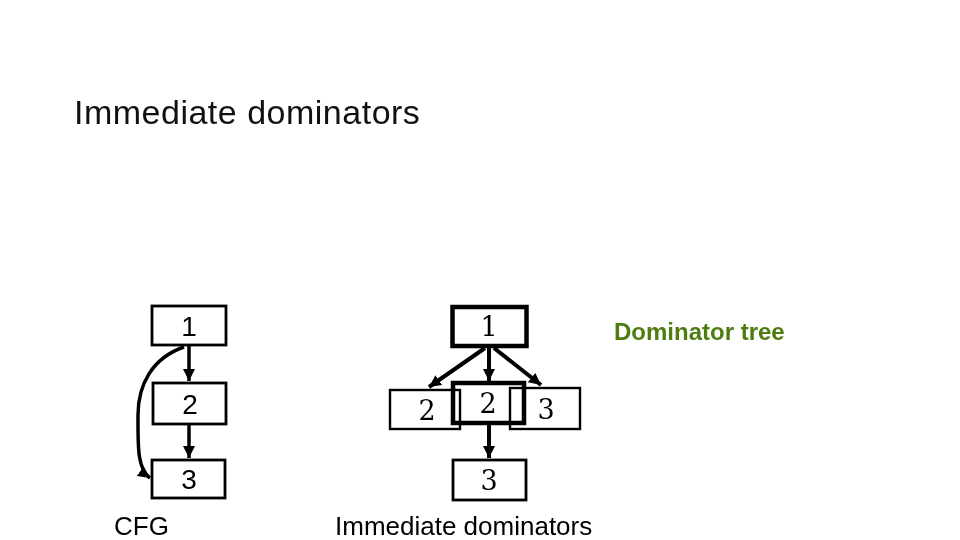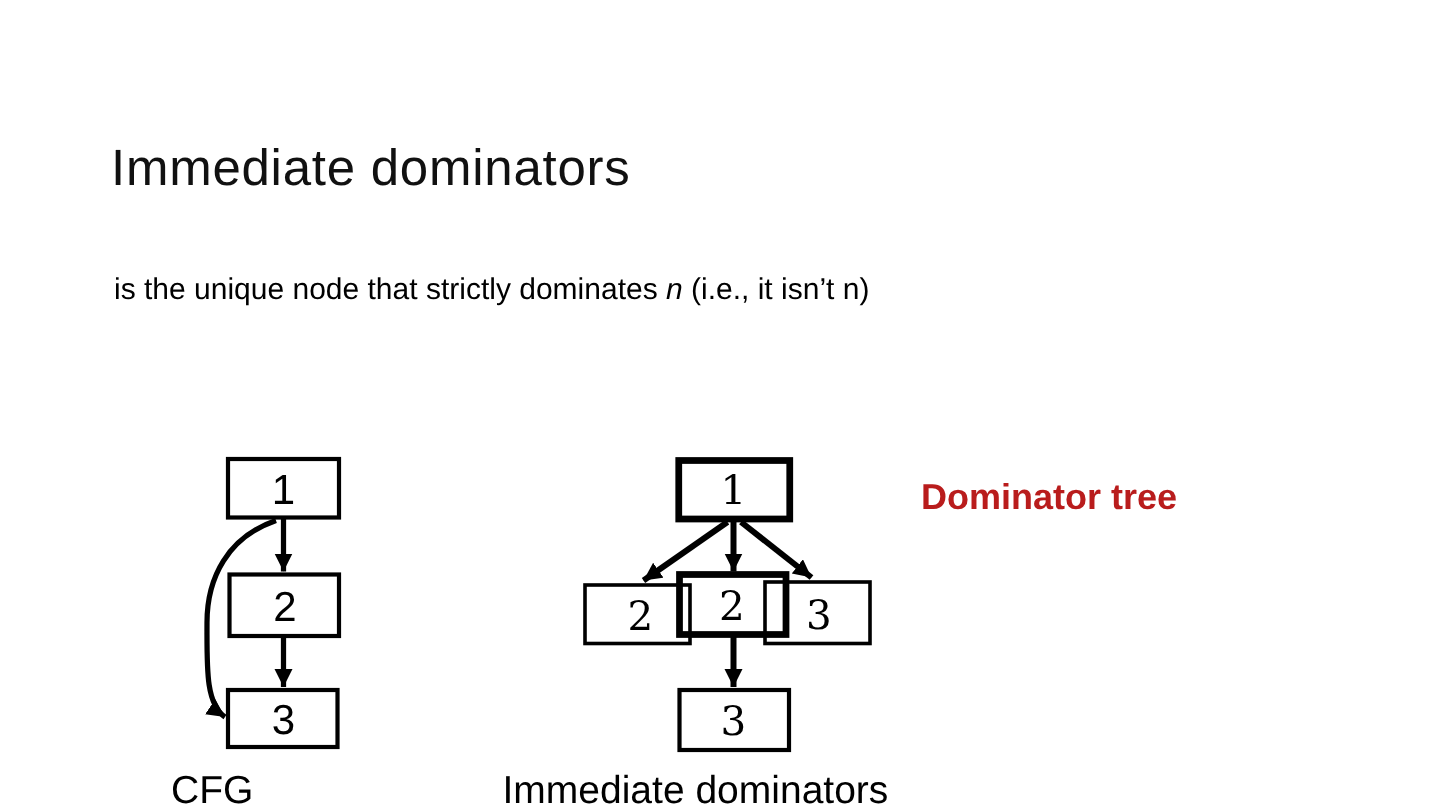--- a/index.html
+++ b/index.html
@@ -46,41 +46,40 @@
     text-align: left;
   }
   .cfg-caption  { left: 114px; top: 474px; width: 150px; }
   .idom-caption { left: 335px; top: 474px; width: 300px; }
   .domtree-label {
     position: absolute;
     left: 614px;
     top: 281px;
     font-size: 24px;
     font-weight: 700;
-    color: #b91c1c;
+    color: #4d7c0f;
   }
   .node-label {
     font-family: "Liberation Sans", sans-serif;
     font-size: 28px;
     fill: #000000;
   }
   .hand {
     font-family: "DejaVu Serif", serif;
     font-size: 27px;
   }
 </style>
 </head>
 <body>
 
 <div class="slide">
 
   <h1 class="title">Immediate dominators</h1>
 
   <div class="definition">
-    <div><span>is the unique node that strictly dominates </span><span class="i">n</span><span> (i.e., it isn’t n)</span></div>
   </div>
 
   <svg class="diagram" width="960" height="540" viewBox="0 0 960 540">
     <defs>
       <marker id="ah" markerUnits="userSpaceOnUse" markerWidth="14" markerHeight="14" refX="12" refY="6" orient="auto">
         <path d="M0,0 L12,6 L0,12 z" fill="#000000"></path>
       </marker>
     </defs>
 
     <g stroke="#000000" fill="none">

